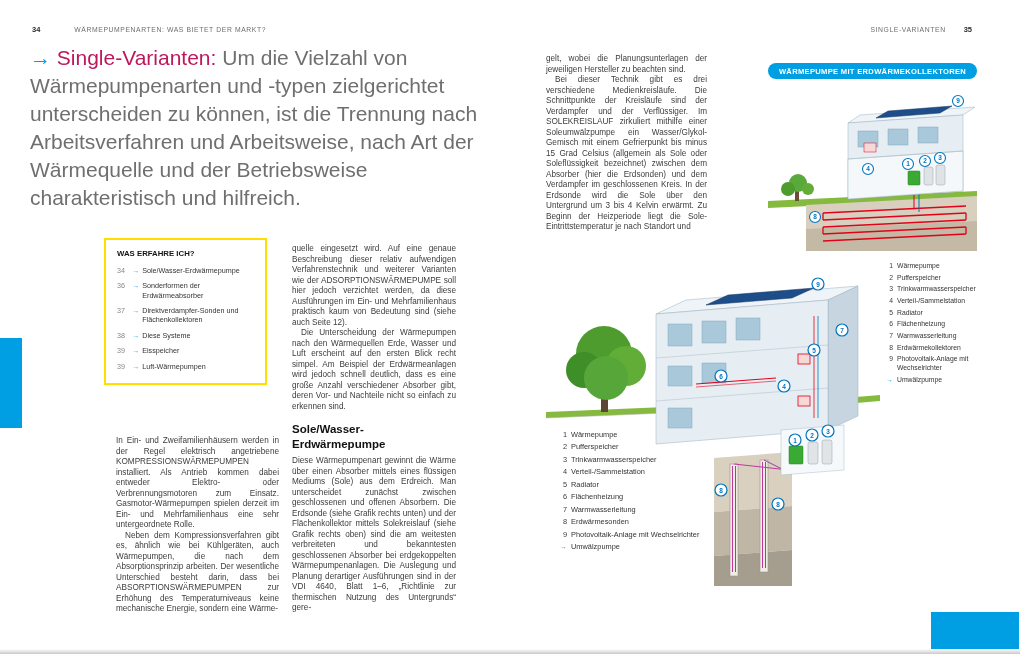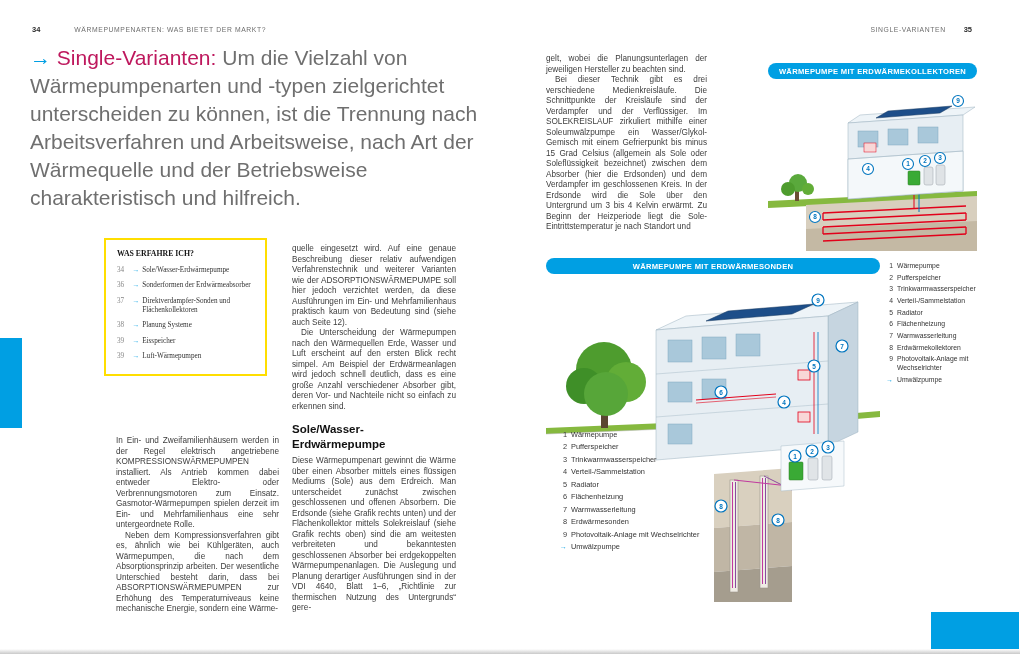--- a/index.html
+++ b/index.html
@@ -15,21 +15,21 @@
   .runhead .pagenum { color:#2b2b2b; font-weight:700; font-size:7.5px; letter-spacing:0; }
   #runhead-left { left:32px; display:flex; gap:34px; align-items:baseline; }
   #runhead-right { right:48px; display:flex; gap:18px; align-items:baseline; }
   
   #headline { position:absolute; left:30px; top:44px; width:448px;
     font-size:21px; line-height:1.33; color:#6f6f6f; }
   #headline .arrow { color:var(--blue); font-weight:700; }
   #headline .lead { color:#be185d; }
   
   #toc { position:absolute; left:104px; top:238px; width:163px;
-    border:2px solid var(--yellow); padding:9px 8px 6px 11px; background:#fff;font-family:Liberation Serif, serif; }
+    border:2px solid var(--yellow); padding:9px 8px 6px 11px; background:#fff; }
   #toc .toc-title { font-size:7.8px; font-weight:700; color:#141414; margin-bottom:8px; }
   .toc-item { display:flex; gap:3px; font-size:7.2px; line-height:1.3; margin-bottom:6px; }
   .toc-page { width:12px; flex:none; color:#868686; }
   .toc-arrow { flex:none; color:var(--blue); font-weight:700; }
   .toc-label { flex:1; color:#333; }
   
   .bodycol { position:absolute; font-size:8.2px; line-height:1.28; text-align:justify; color:var(--ink); }
   .bodycol p { margin:0; }
   .bodycol p.indent { text-indent:9px; }
   #col-left  { left:116px; top:436px; width:163px; }
@@ -99,21 +99,21 @@
 
         <div class="toc-item">
           <span class="toc-page">37</span>
           <span class="toc-arrow">→</span>
           <span class="toc-label">Direktverdampfer-Sonden und Flächenkollektoren</span>
         </div>
 
         <div class="toc-item">
           <span class="toc-page">38</span>
           <span class="toc-arrow">→</span>
-          <span class="toc-label">Planung Systeme</span>
+          <span class="toc-label">Diese Systeme</span>
         </div>
 
         <div class="toc-item">
           <span class="toc-page">39</span>
           <span class="toc-arrow">→</span>
           <span class="toc-label">Eisspeicher</span>
         </div>
 
         <div class="toc-item">
           <span class="toc-page">39</span>
@@ -248,21 +248,20 @@
         <span class="legend-label">Photovoltaik-Anlage mit Wechselrichter</span>
       </div>
 
       <div class="legend-item">
         <span class="legend-num">→</span>
         <span class="legend-label">Umwälzpumpe</span>
       </div>
     </div>
 
   <div id="diagram-probes" class="diagram">
-    <div class="diagram-header">WÄRMEPUMPE MIT ERDWÄRMESONDEN</div>
     <svg width="334" height="328" viewBox="0 0 334 328">
 
       <g>
         <polygon points="0,154 168,147 168,153 0,160" fill="#86b93f"></polygon>
         <polygon points="298,140 334,137 334,143 298,146" fill="#86b93f"></polygon>
         <line x1="0" y1="160" x2="168" y2="153" stroke="#b5b5b5" stroke-width=".5"></line>
       </g>
 
       <g>
         <polygon points="168,200 246,194 246,248 168,254" fill="#d9d0bf"></polygon>

